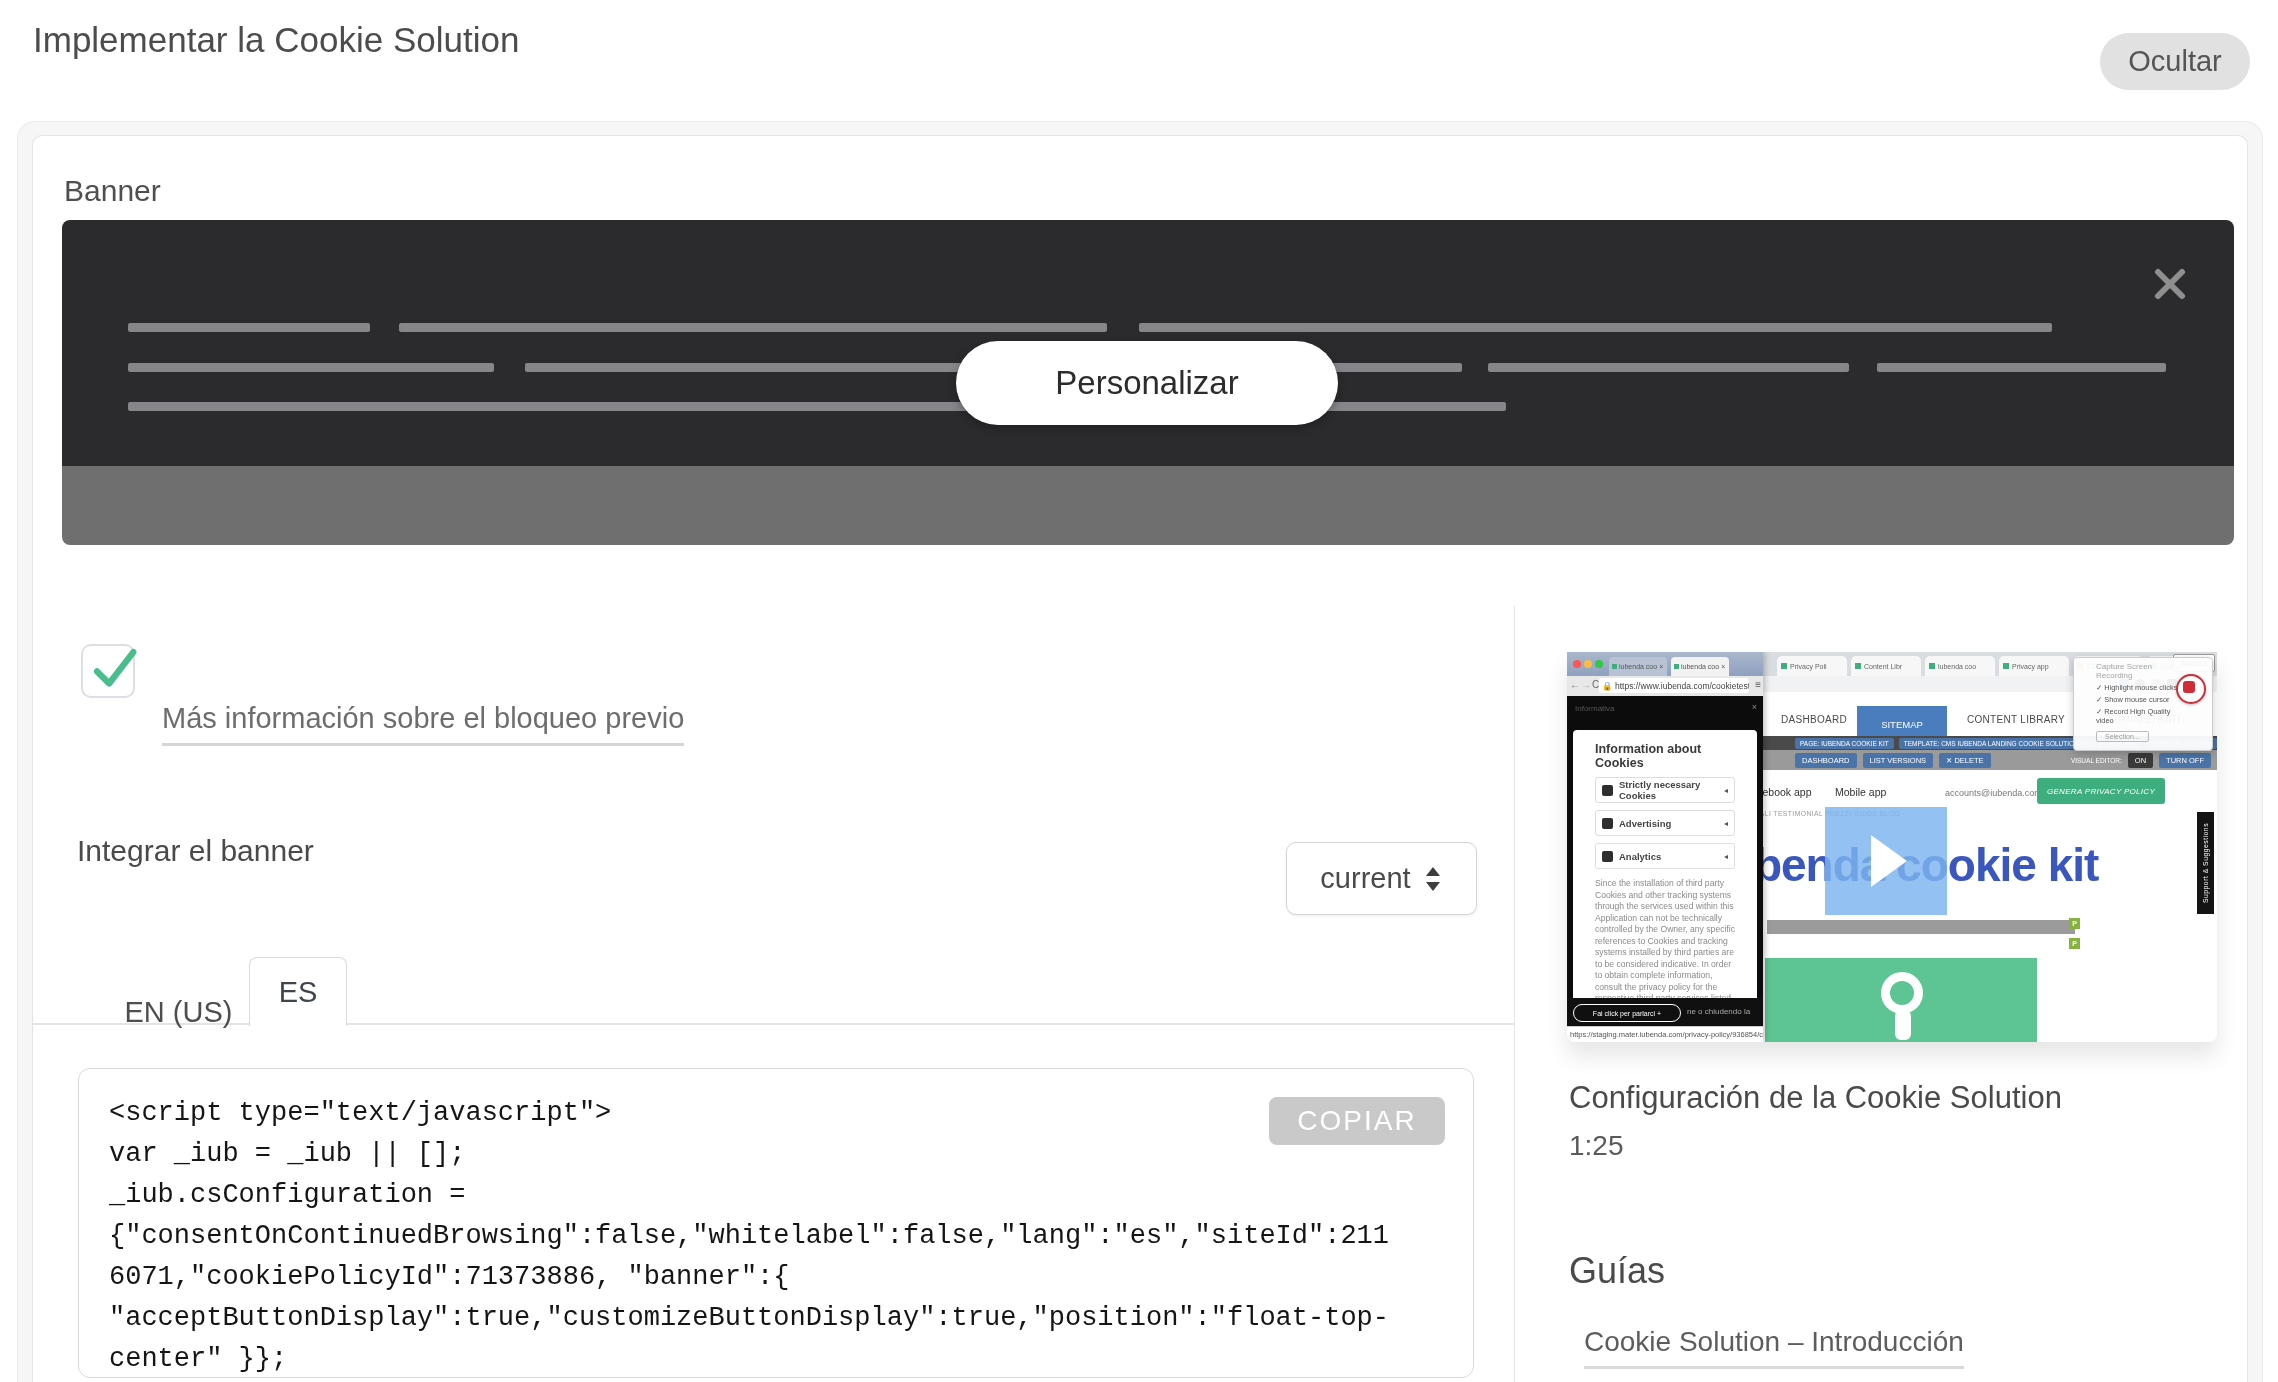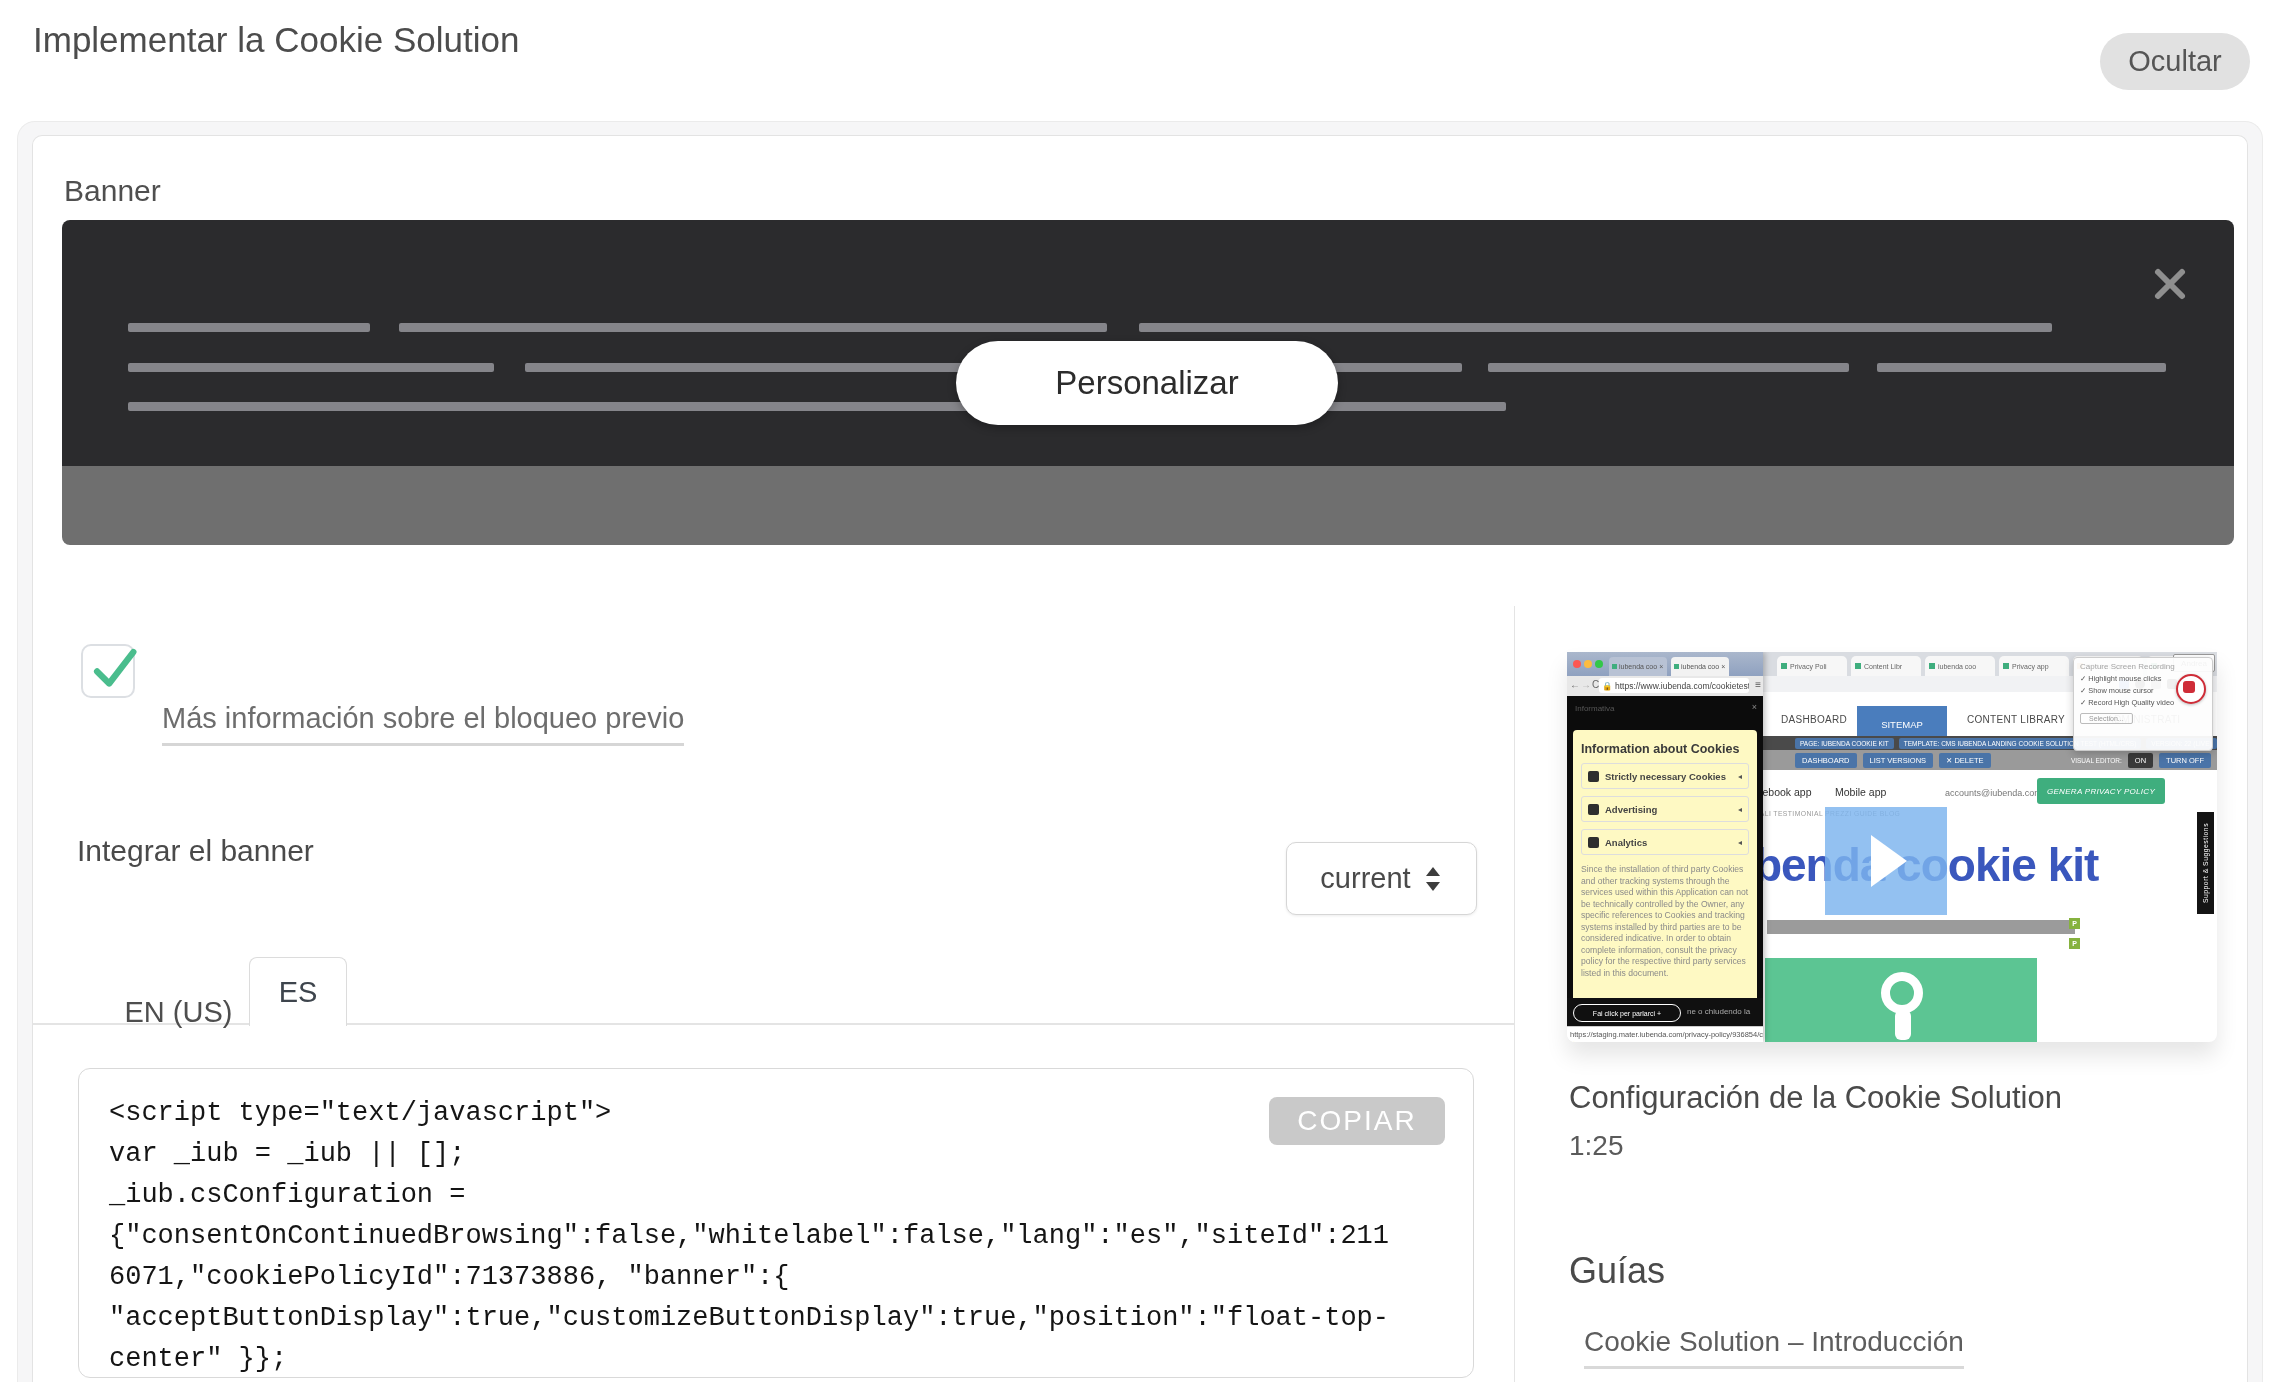--- a/index.html
+++ b/index.html
@@ -69,22 +69,22 @@
   .bb-ic{position:absolute;top:3px;width:10px;height:10px;border-radius:2px;}
   .sb{left:0;top:0;width:196px;height:390px;z-index:5;box-shadow:2px 0 6px rgba(0,0,0,.25);}
   .sb-chrome{left:0;top:0;width:196px;height:24px;background:linear-gradient(#aab7cc,#8fa1c0);}
   .tl{position:absolute;top:8px;width:8px;height:8px;border-radius:50%;}
   .sb-tab{position:absolute;top:5px;width:58px;height:19px;background:#c6cfdd;border-radius:4px 4px 0 0;
           font-size:7px;color:#555;display:flex;align-items:center;gap:2px;padding:0 3px;box-sizing:border-box;overflow:hidden;}
   .sb-url{left:0;top:24px;width:196px;height:20px;background:#e8e8e8;}
   .sb-urlfield{position:absolute;left:32px;top:2px;width:150px;height:15px;background:#fff;border-radius:3px;
                font-size:8.5px;color:#444;display:flex;align-items:center;padding:0 3px;box-sizing:border-box;overflow:hidden;white-space:nowrap;}
   .sb-view{left:0;top:44px;width:196px;height:302px;background:#0c0c0c;}
-  .modal{position:absolute;left:6px;top:34px;width:184px;height:326px;background:#fef9c3;border-radius:4px;
-         padding:12px 8px;box-sizing:border-box;overflow:hidden;}
+  .modal{position:absolute;left:6px;top:34px;width:184px;height:326px;background:#ffffff;border-radius:4px;
+         padding:12px 22px;box-sizing:border-box;overflow:hidden;}
   .modal-title{font-size:12.5px;font-weight:bold;color:#3a3a3a;}
   .cat-row{position:relative;margin-top:7px;height:26px;border:1px solid #ddd;border-radius:3px;
            display:flex;align-items:center;gap:6px;padding:0 6px;box-sizing:border-box;}
   .cat-ic{width:11px;height:11px;background:#2e2e2e;border-radius:2px;flex:0 0 auto;}
   .cat-label{font-size:9.5px;font-weight:bold;color:#444;flex:1;}
   .cat-arrow{font-size:8px;color:#555;}
   .modal-para{margin-top:9px;font-size:8.6px;line-height:11.5px;color:#8a8a8a;}
   .sb-strip{left:0;top:346px;width:196px;height:28px;background:#101010;}
   .sb-pill{position:absolute;left:6px;top:6px;width:106px;height:16px;border:1px solid #fff;border-radius:9px;
            color:#fff;font-size:7px;display:flex;align-items:center;justify-content:center;gap:4px;overflow:hidden;}
@@ -112,21 +112,21 @@
   .p-sq{position:absolute;width:11px;height:11px;background:#86b23f;color:#fff;font-size:7px;font-weight:bold;
         display:flex;align-items:center;justify-content:center;}
   .green-rect{position:absolute;left:198px;top:306px;width:272px;height:84px;background:#5cc593;}
   .logo-ring{position:absolute;left:116px;top:14px;width:24px;height:24px;border:9px solid #fff;border-radius:50%;}
   .logo-foot{position:absolute;left:130px;top:52px;width:16px;height:30px;background:#fff;border-radius:6px;}
   .play{position:absolute;left:258px;top:155px;width:122px;height:108px;background:rgba(125,180,238,.83);}
   .play-tri{position:absolute;left:46px;top:28px;width:0;height:0;border-left:36px solid #fff;
             border-top:26px solid transparent;border-bottom:26px solid transparent;}
   .rec-popup{position:absolute;left:506px;top:5px;width:140px;height:94px;background:rgba(253,253,253,.95);
              border:1px solid #ccc;border-radius:4px;box-shadow:0 3px 8px rgba(0,0,0,.2);
-             padding:4px 6px;box-sizing:border-box;}
+             padding:4px 22px;box-sizing:border-box;}
   .rec-title{font-size:8px;color:#a5a5a5;}
   .rec-opt{font-size:7.4px;color:#555;margin-top:3px;}
   .rec-sel{display:inline-block;margin-top:4px;border:1px solid #bbb;border-radius:2px;color:#999;
            font-size:7px;padding:1px 8px;}
   .rec-btn{position:absolute;right:6px;top:16px;width:26px;height:26px;background:#fff;border:2px solid #cf2d38;
            border-radius:50%;box-shadow:0 1px 3px rgba(0,0,0,.25);}
   .rec-btn div{position:absolute;left:5px;top:5px;width:12px;height:12px;background:#cf2d38;border-radius:3px;}
   .andrea{position:absolute;left:606px;top:2px;width:40px;height:16px;background:#fff;border:1px solid #999;
           border-radius:2px;font-size:8px;color:#333;display:flex;align-items:center;justify-content:center;}
   .support-tab{position:absolute;left:630px;top:160px;width:17px;height:102px;background:#141414;color:#fff;

